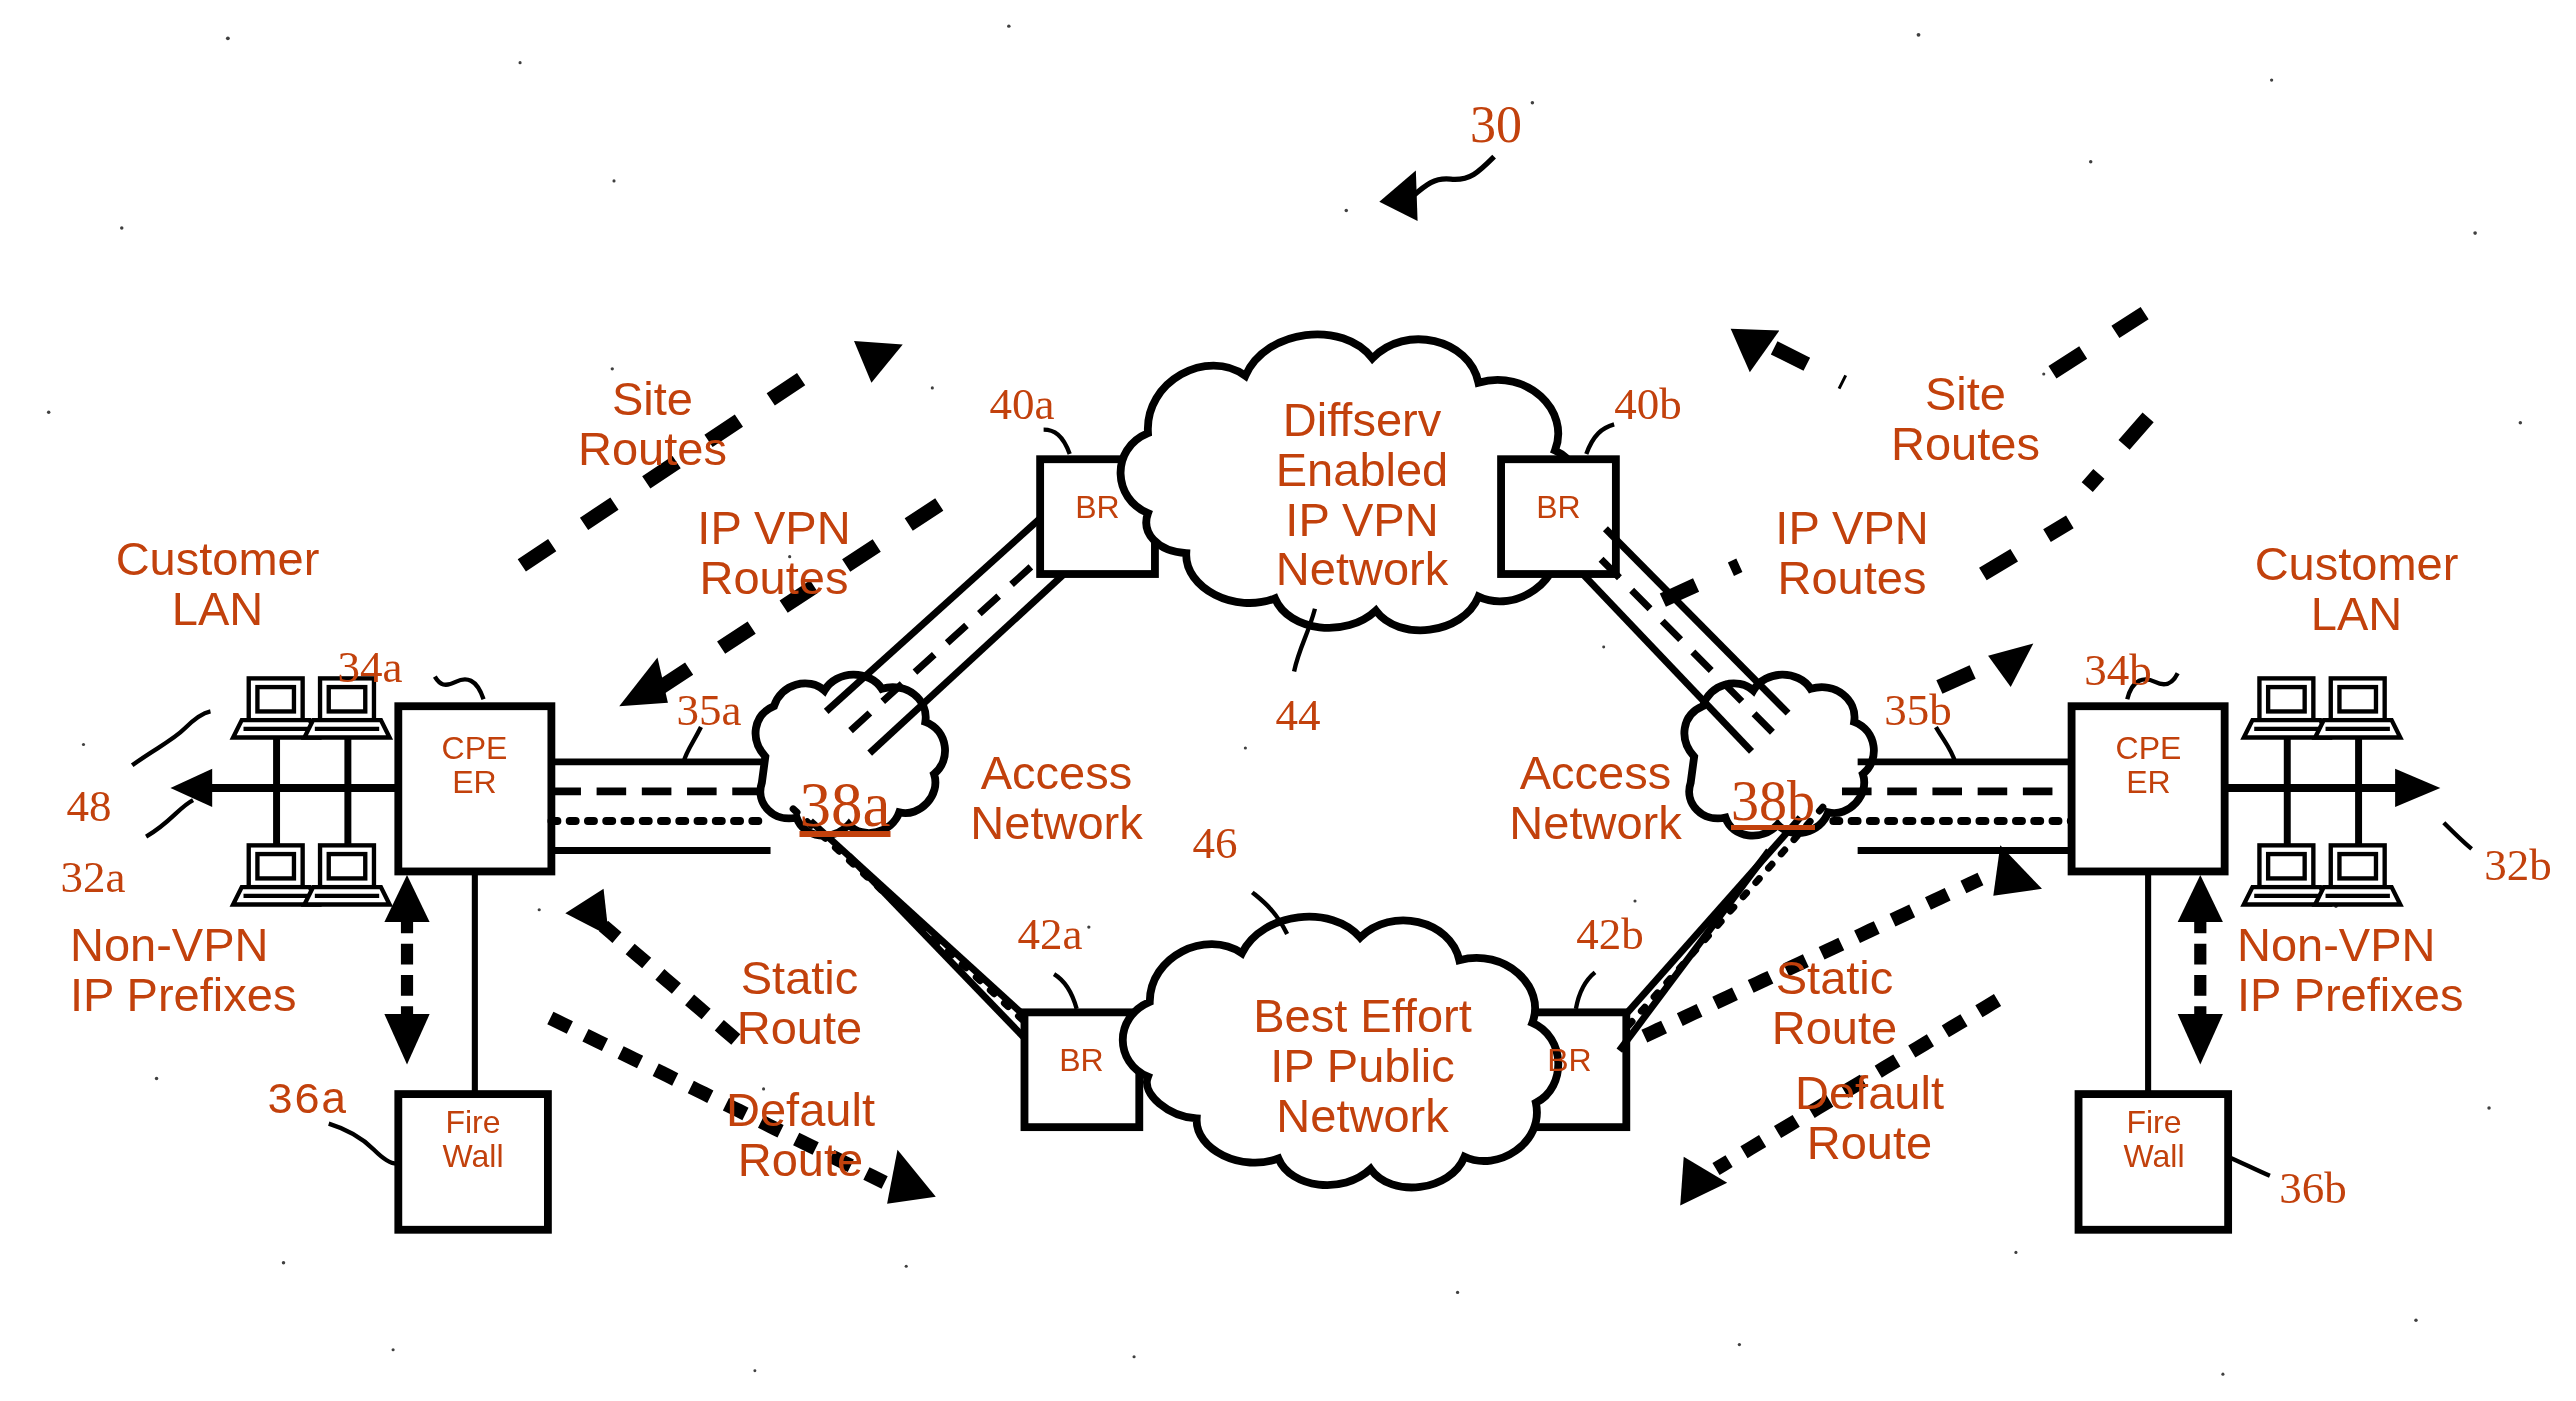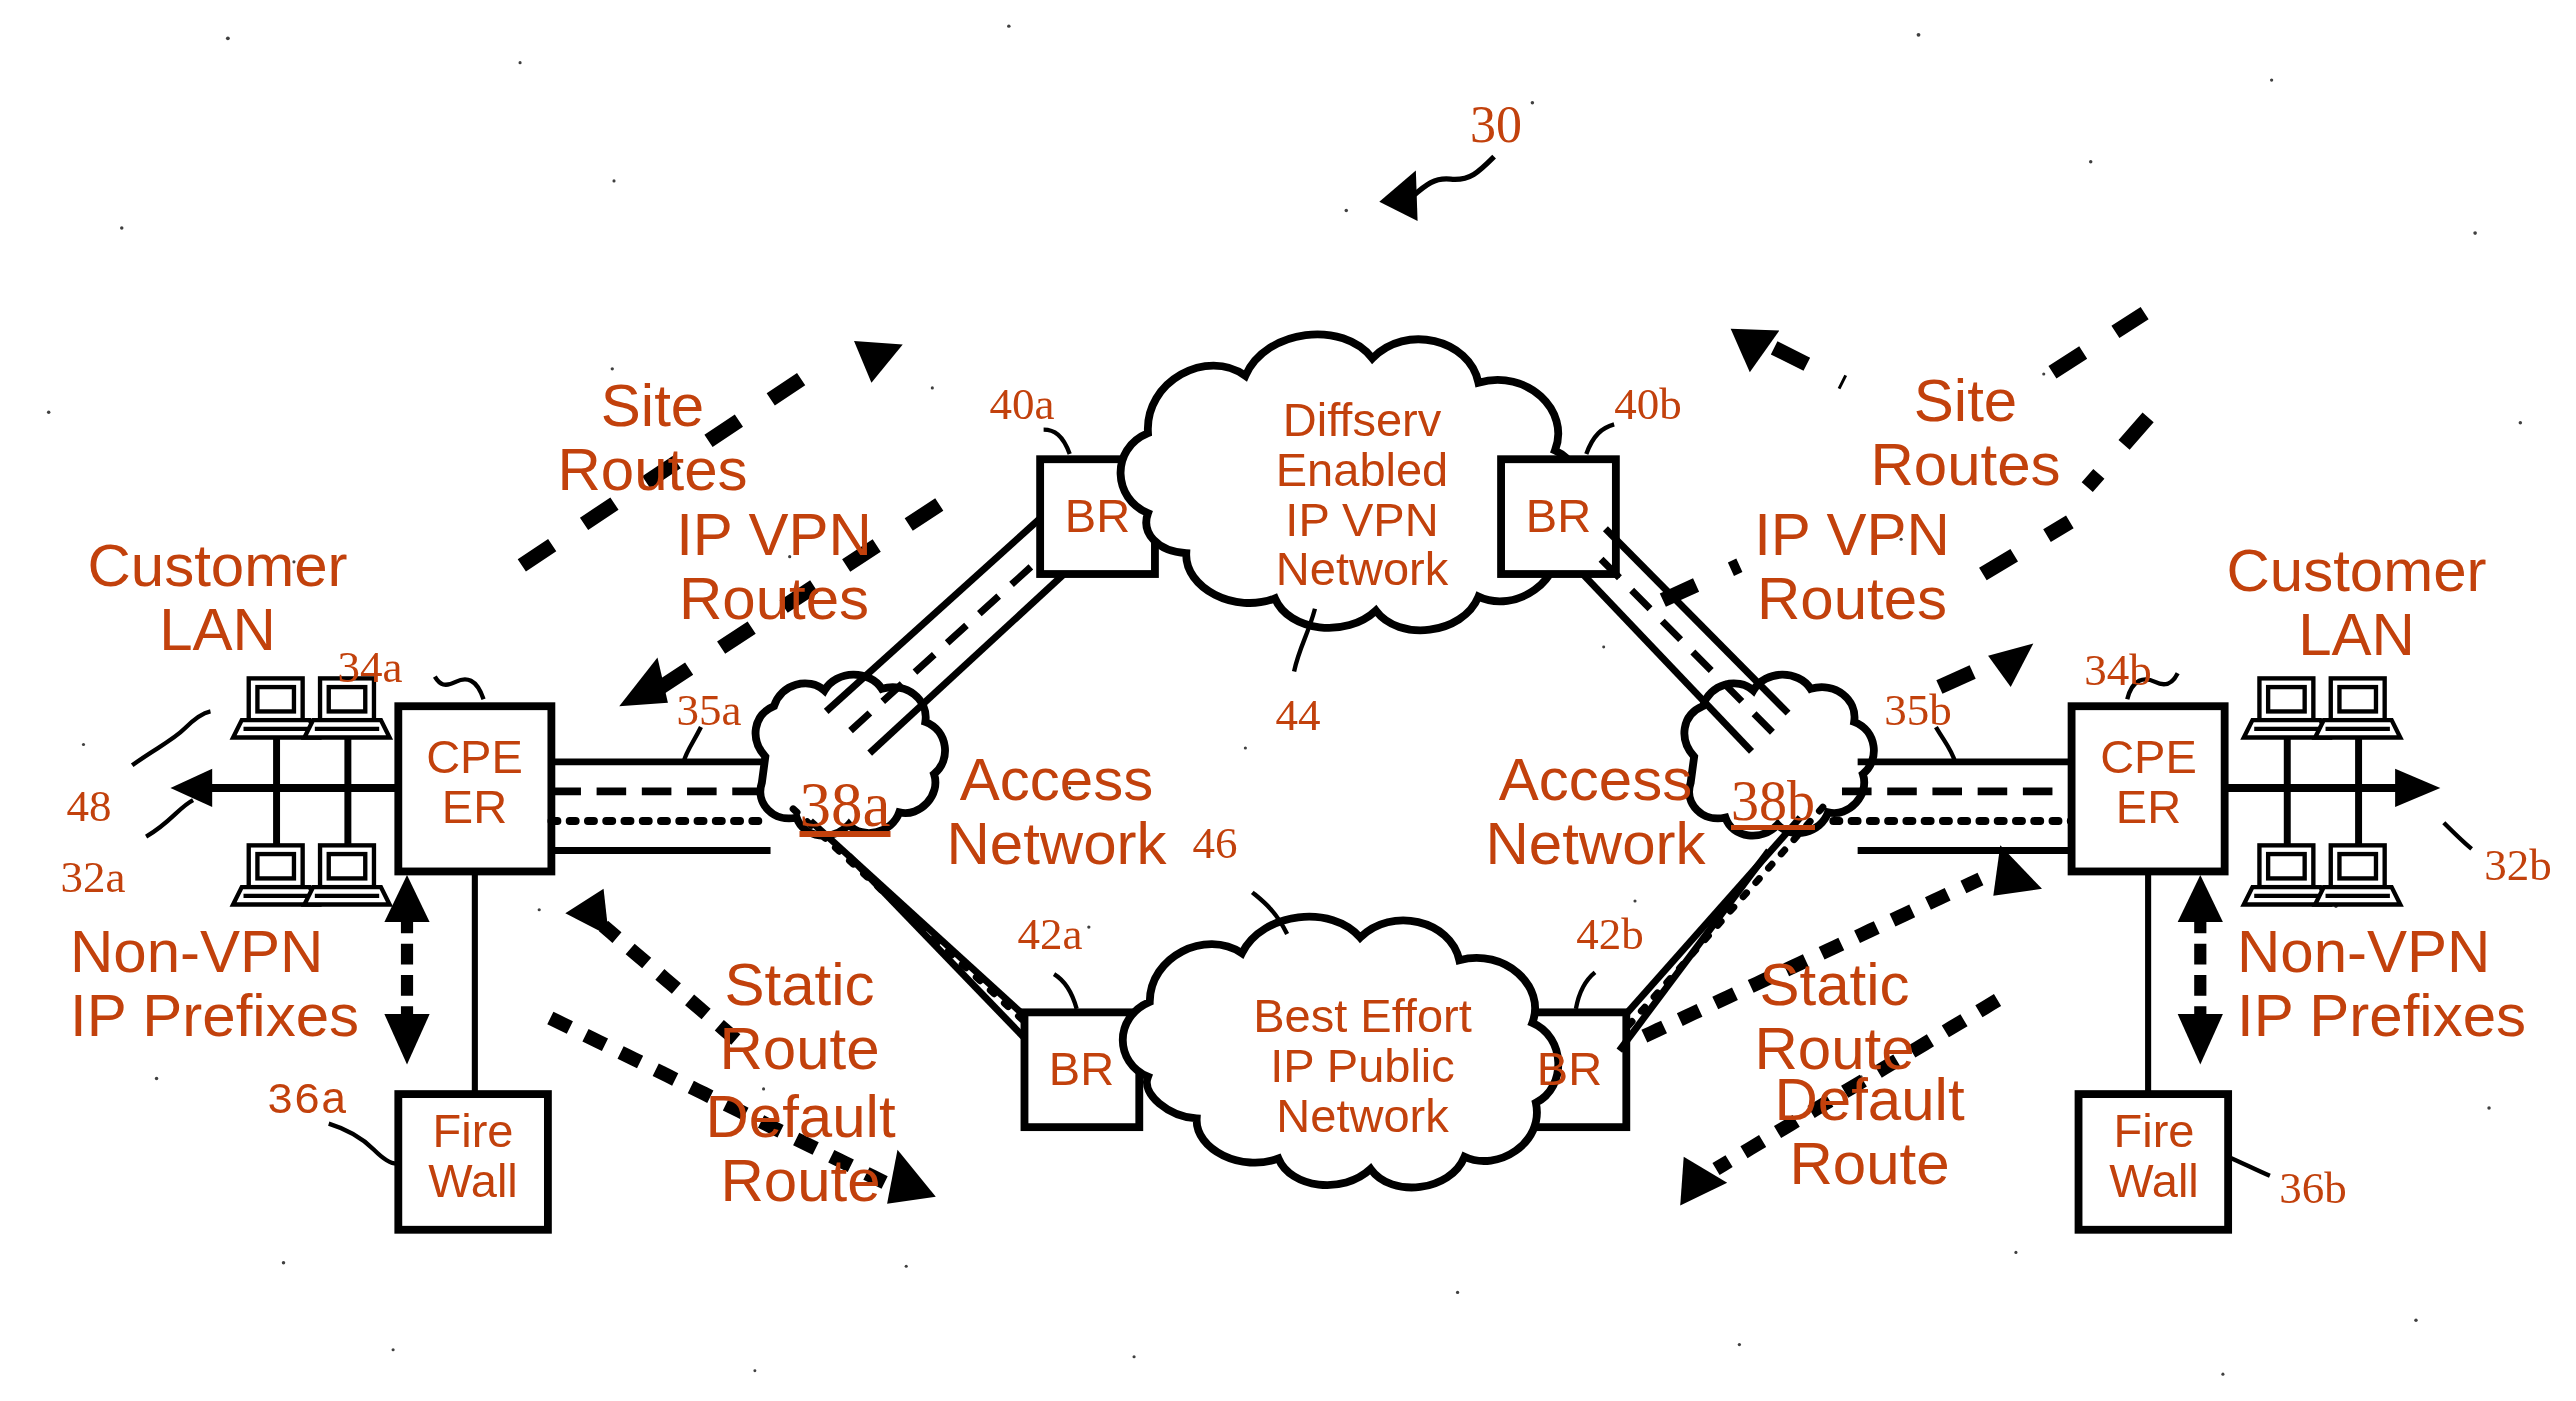--- a/index.html
+++ b/index.html
@@ -2,22 +2,22 @@
 <html style="font-size:14px"><head>
 <meta charset="utf-8">
 <style>
   html,body{margin:0;padding:0;background:#fff;}
   body{font-family:"Liberation Sans",sans-serif;}
   #stage{position:relative;width:2576px;height:1402px;background:#fff;overflow:hidden;}
   #stage svg{position:absolute;left:0;top:0;width:2576px;height:1402px;}
   .lbl{position:absolute;color:#c2410c;line-height:1.06;text-align:center;white-space:pre;}
   .sans{font-family:"Liberation Sans",sans-serif;}
   .ref{font-family:"Liberation Serif",serif;font-size:45px;}
-  .big{font-size:60px;}
-  .node-txt{font-size:47px;}
+  .big{font-size:47px;}
+  .node-txt{font-size:32px;}
   .cloud-txt{font-size:47px;}
   .u{text-decoration:underline;text-underline-offset:5.2px;}
 </style>
 </head>
 <body>
 
 <div id="stage">
 
 <svg viewBox="0 0 2962 1612" xmlns="http://www.w3.org/2000/svg">
   <defs>

